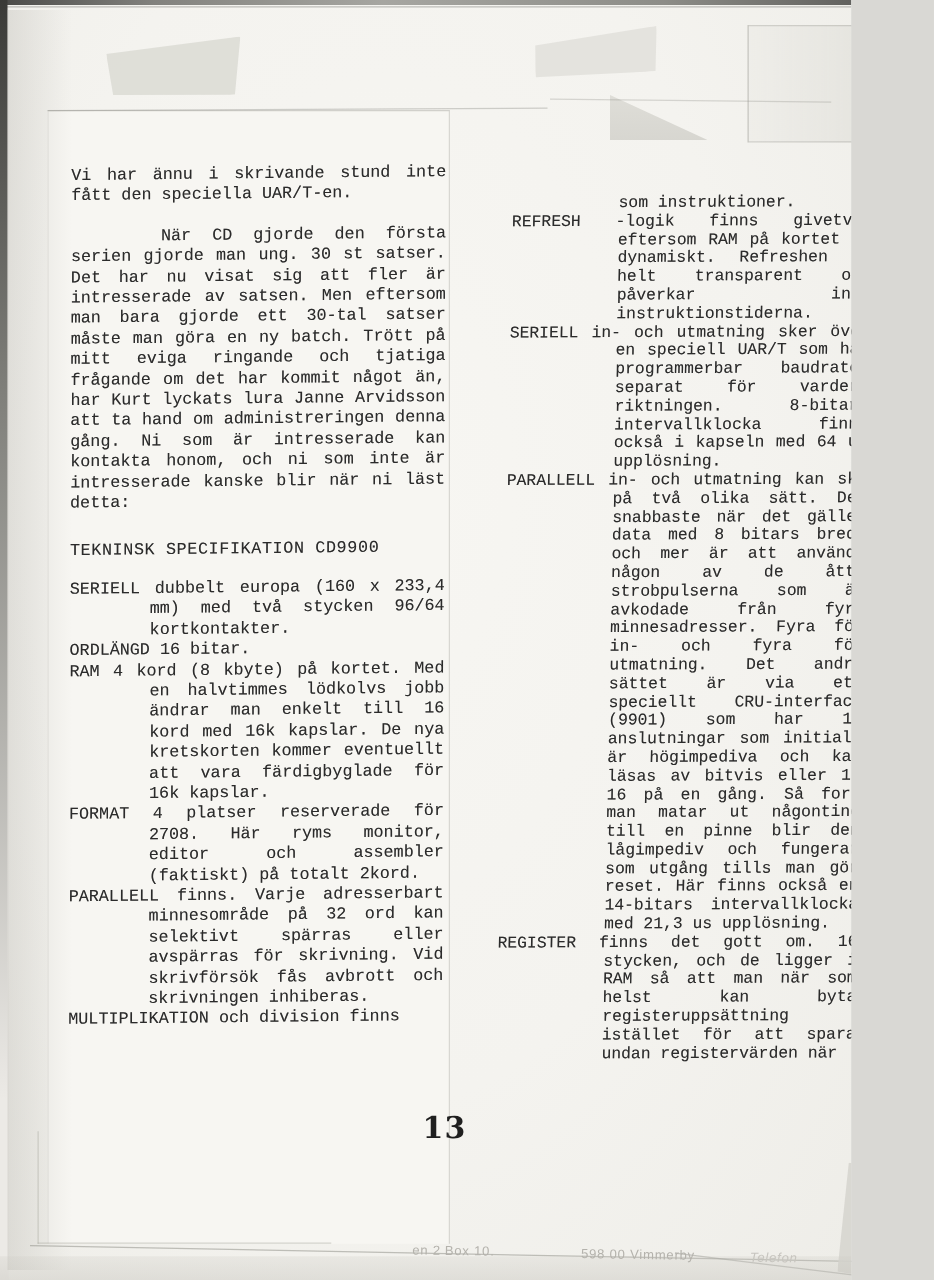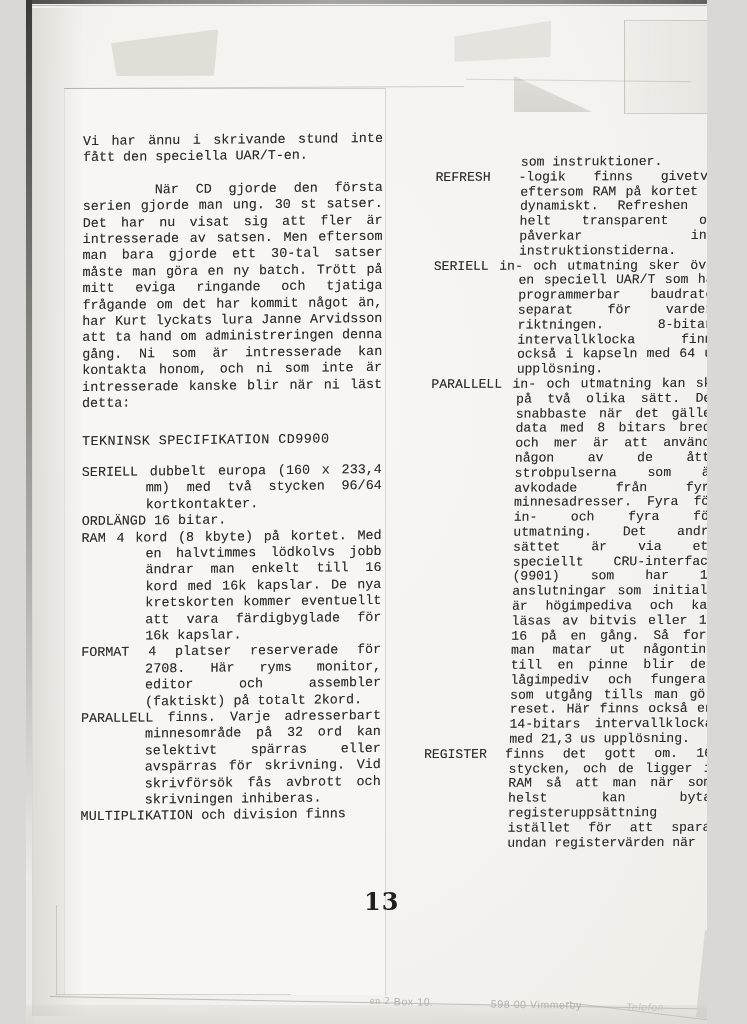--- a/index.html
+++ b/index.html
@@ -1,20 +1,19 @@
 <!DOCTYPE html>
 <html><head>
 <meta charset="utf-8">
 <style>
   html,body { margin:0; padding:0; background:#d9d8d4; }
   .scan {
     position:relative; width:681px; height:1024px; overflow:hidden;
     background:#eceae6;
     font-family:"Liberation Mono","DejaVu Sans Mono",monospace;
-    margin-left:26px;
   }
   
   .paper-main {
     position:absolute; left:7px; top:4px; right:0; bottom:0;
     background:radial-gradient(ellipse at 45% 38%, #f7f6f2 0%, #f4f3ef 55%, #eeede8 100%);
   }
   
   .paper-strip {
     position:absolute; left:38px; top:88px; width:320px; height:906px;
     background:#f7f6f2;
@@ -75,22 +74,22 @@
 
   .page-number { position:absolute; left:338px; top:887px;
     font-family:"DejaVu Serif","Liberation Serif",serif; font-weight:bold;
     font-size:24px; letter-spacing:1px; color:#1f1f1f; }
 
   .footer { position:absolute; left:0; top:990px; width:747px; height:18px;
     font-family:"Liberation Sans","DejaVu Sans",sans-serif; font-size:10.5px;
     color:#b4b2ac; letter-spacing:.6px;
     transform:rotate(.8deg); transform-origin:left top; }
   .footer span { position:absolute; white-space:nowrap; }
-  .f0 { left:344px; top:0;font-family:Liberation Serif, serif; }
-  .f1 { left:368px; top:0; }
+  .f0 { left:330px; top:0; }
+  .f1 { left:356px; top:0; }
   .f2 { left:465px; top:1px; }
   .f3 { left:600px; top:2px; color:#c7c5bf;font-style:italic; }
 </style>
 </head>
 <body>
 
 <div class="scan">
 
   <div class="paper-main"></div>
   <div class="paper-strip"></div>

